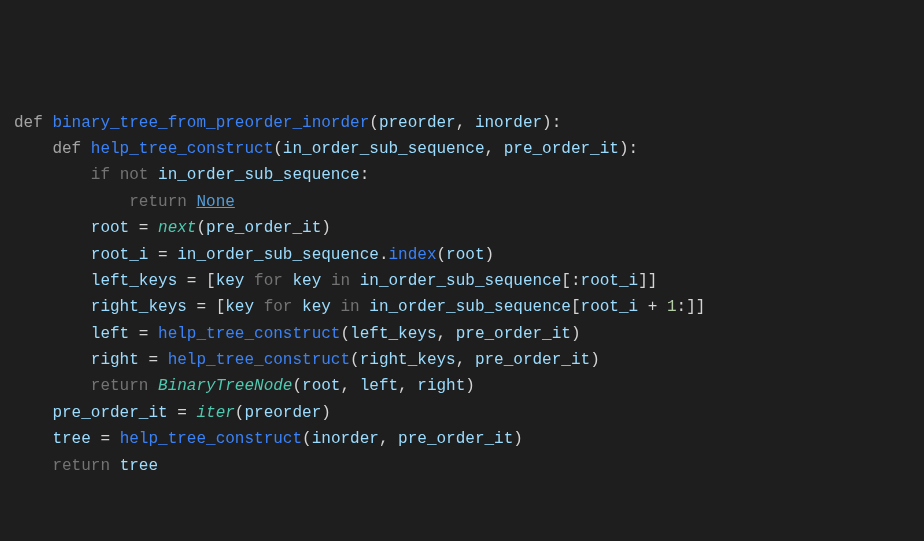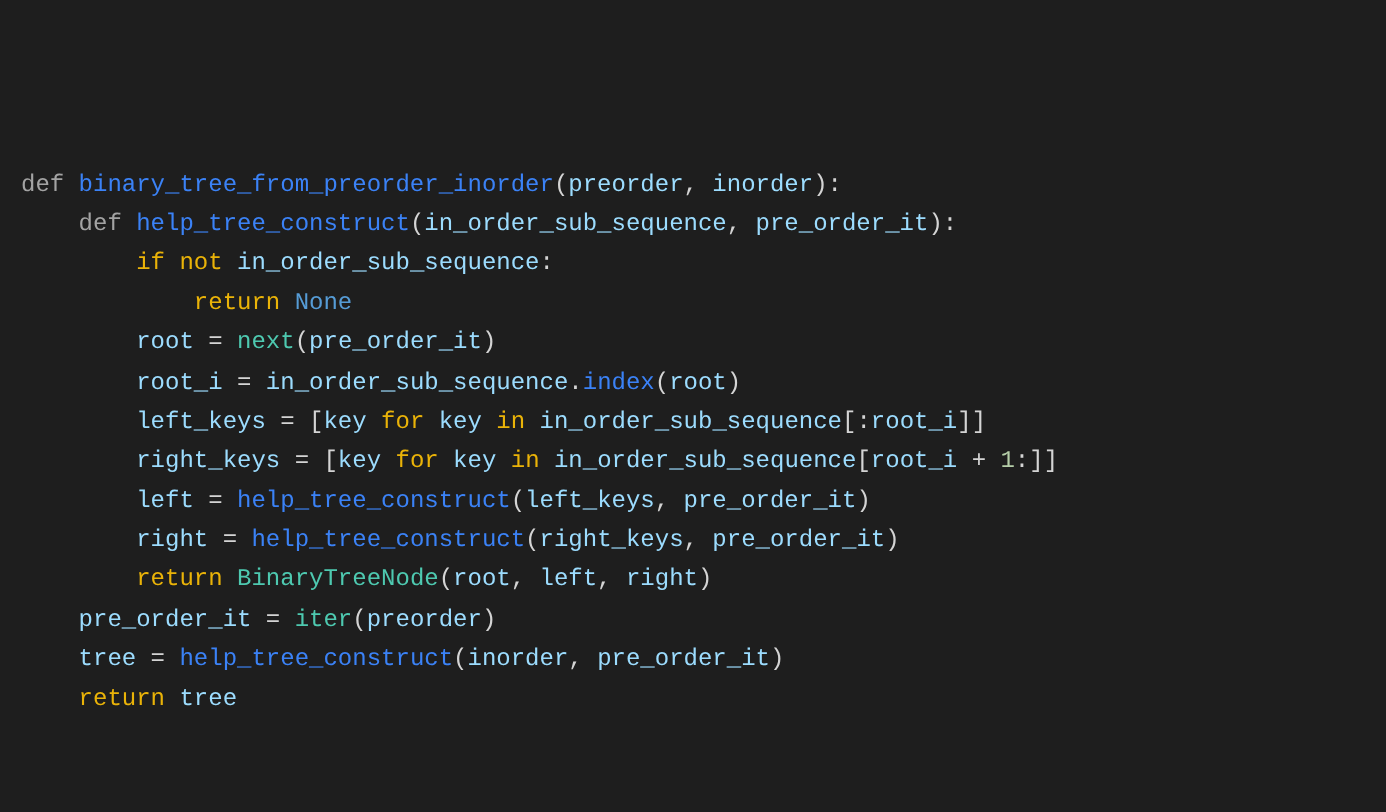--- a/index.html
+++ b/index.html
@@ -10,27 +10,27 @@
     line-height: 1.65;
     color: #d4d4d4;
     padding: 4px 0;
     width: 924px;
     height: 541px;
     overflow: hidden;
     white-space: pre;
   }
   .line { padding-left: 14px; position: relative; }
   .kw-def { color: #a3a3a3; }        
-  .kw-ctrl { color: #eab308; margin-top: 30px; }        
+  .kw-ctrl { color: #737373; margin-top: 30px; }        
   .fn { color: #3b82f6; }             
   .param { color: #9cdcfe; }          
-  .const { color: #569cd6; }          
+  .const { color: #569cd6; text-decoration: underline; }          
   .op { color: #d4d4d4; }
   .punct { color: #d4d4d4; }
-  .cls { color: #4ec9b0; }            
+  .cls { color: #4ec9b0; font-style: italic; }            
   .num { color: #b5cea8; }
   .var { color: #9cdcfe; }
 </style>
 </head>
 <body>
 
 
 
 <div id="editor"><div class="line"><span></span><span class="kw-def">def </span><span class="fn">binary_tree_from_preorder_inorder</span><span class="punct">(</span><span class="param">preorder</span><span class="punct">, </span><span class="param">inorder</span><span class="punct">):</span></div><div class="line"><span>    </span><span class="kw-def">def </span><span class="fn">help_tree_construct</span><span class="punct">(</span><span class="param">in_order_sub_sequence</span><span class="punct">, </span><span class="param">pre_order_it</span><span class="punct">):</span></div><div class="line"><span>        </span><span class="kw-ctrl">if </span><span class="kw-ctrl">not </span><span class="var">in_order_sub_sequence</span><span class="punct">:</span></div><div class="line"><span>            </span><span class="kw-ctrl">return </span><span class="const">None</span></div><div class="line"><span></span><span class="punct"></span></div><div class="line"><span>        </span><span class="var">root</span><span class="op"> = </span><span class="cls">next</span><span class="punct">(</span><span class="var">pre_order_it</span><span class="punct">)</span></div><div class="line"><span>        </span><span class="var">root_i</span><span class="op"> = </span><span class="var">in_order_sub_sequence</span><span class="punct">.</span><span class="fn">index</span><span class="punct">(</span><span class="var">root</span><span class="punct">)</span></div><div class="line"><span></span><span class="punct"></span></div><div class="line"><span>        </span><span class="var">left_keys</span><span class="op"> = [</span><span class="var">key</span><span class="op"> </span><span class="kw-ctrl">for </span><span class="var">key</span><span class="op"> </span><span class="kw-ctrl">in </span><span class="var">in_order_sub_sequence</span><span class="punct">[:</span><span class="var">root_i</span><span class="punct">]]</span></div><div class="line"><span>        </span><span class="var">right_keys</span><span class="op"> = [</span><span class="var">key</span><span class="op"> </span><span class="kw-ctrl">for </span><span class="var">key</span><span class="op"> </span><span class="kw-ctrl">in </span><span class="var">in_order_sub_sequence</span><span class="punct">[</span><span class="var">root_i</span><span class="op"> + </span><span class="num">1</span><span class="punct">:]]</span></div><div class="line"><span></span><span class="punct"></span></div><div class="line"><span>        </span><span class="var">left</span><span class="op"> = </span><span class="fn">help_tree_construct</span><span class="punct">(</span><span class="var">left_keys</span><span class="punct">, </span><span class="var">pre_order_it</span><span class="punct">)</span></div><div class="line"><span>        </span><span class="var">right</span><span class="op"> = </span><span class="fn">help_tree_construct</span><span class="punct">(</span><span class="var">right_keys</span><span class="punct">, </span><span class="var">pre_order_it</span><span class="punct">)</span></div><div class="line"><span></span><span class="punct"></span></div><div class="line"><span>        </span><span class="kw-ctrl">return </span><span class="cls">BinaryTreeNode</span><span class="punct">(</span><span class="var">root</span><span class="punct">, </span><span class="var">left</span><span class="punct">, </span><span class="var">right</span><span class="punct">)</span></div><div class="line"><span></span><span class="punct"></span></div><div class="line"><span>    </span><span class="var">pre_order_it</span><span class="op"> = </span><span class="cls">iter</span><span class="punct">(</span><span class="var">preorder</span><span class="punct">)</span></div><div class="line"><span>    </span><span class="var">tree</span><span class="op"> = </span><span class="fn">help_tree_construct</span><span class="punct">(</span><span class="var">inorder</span><span class="punct">, </span><span class="var">pre_order_it</span><span class="punct">)</span></div><div class="line"><span>    </span><span class="kw-ctrl">return </span><span class="var">tree</span></div></div>
 

